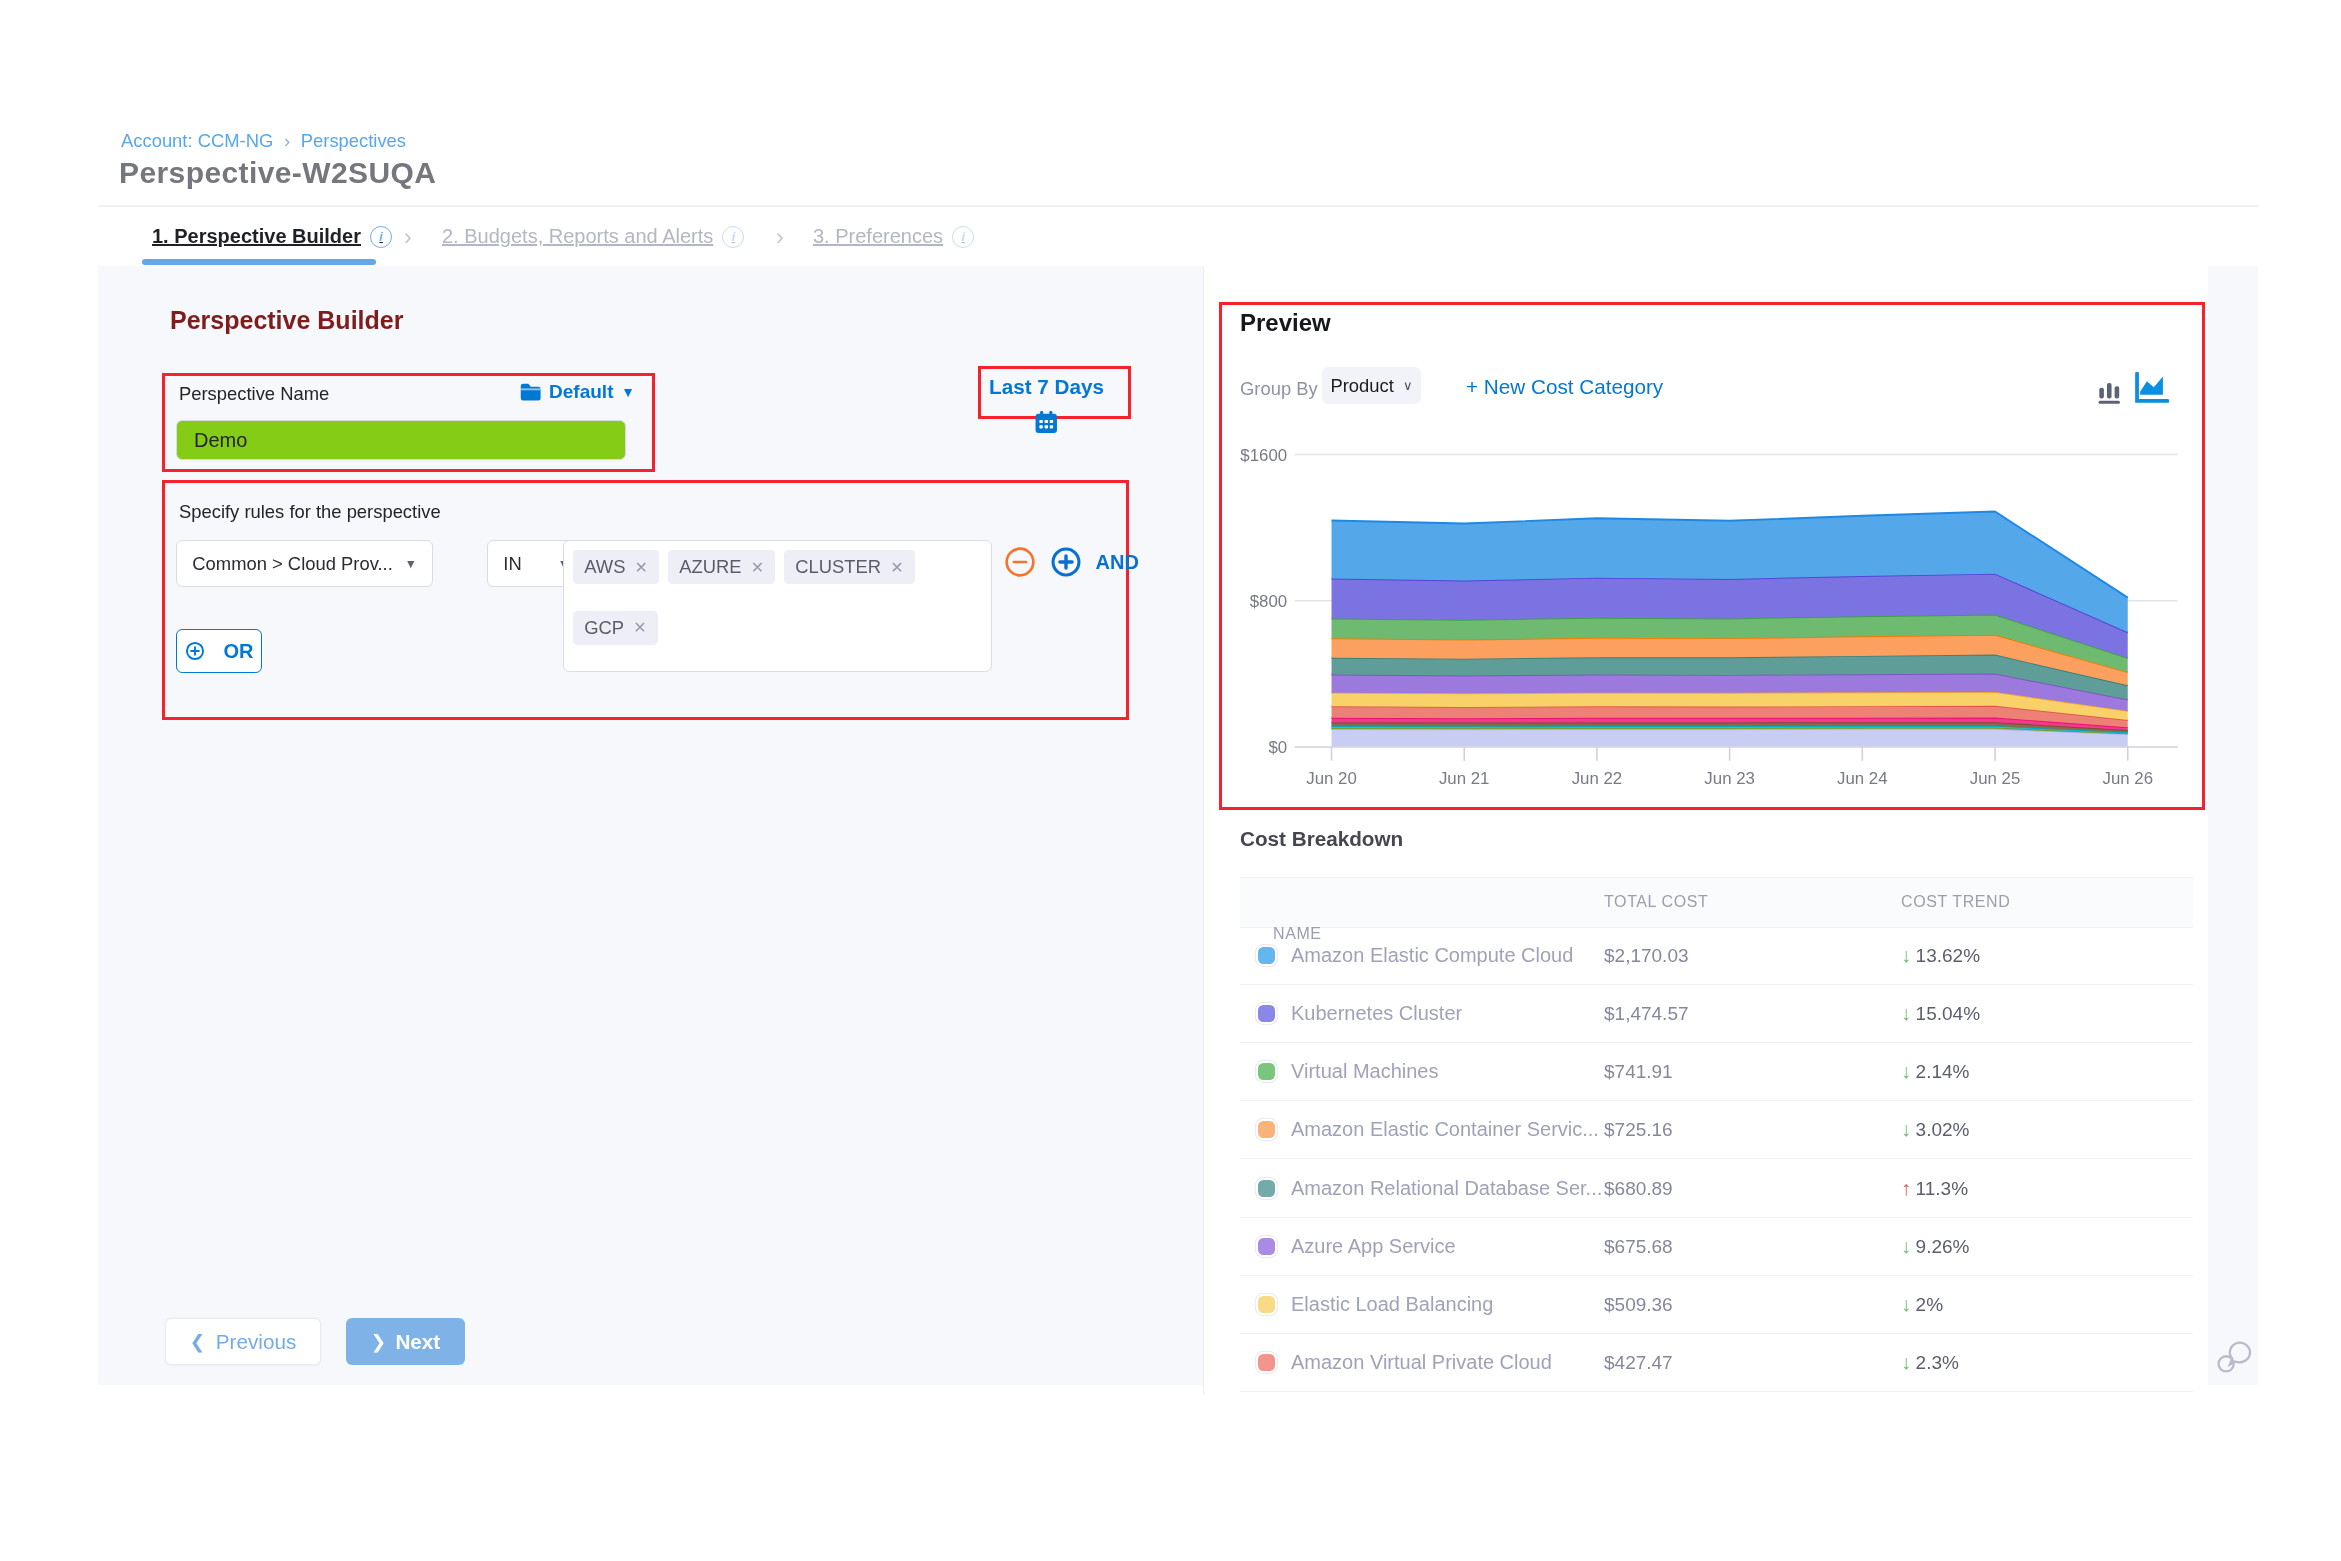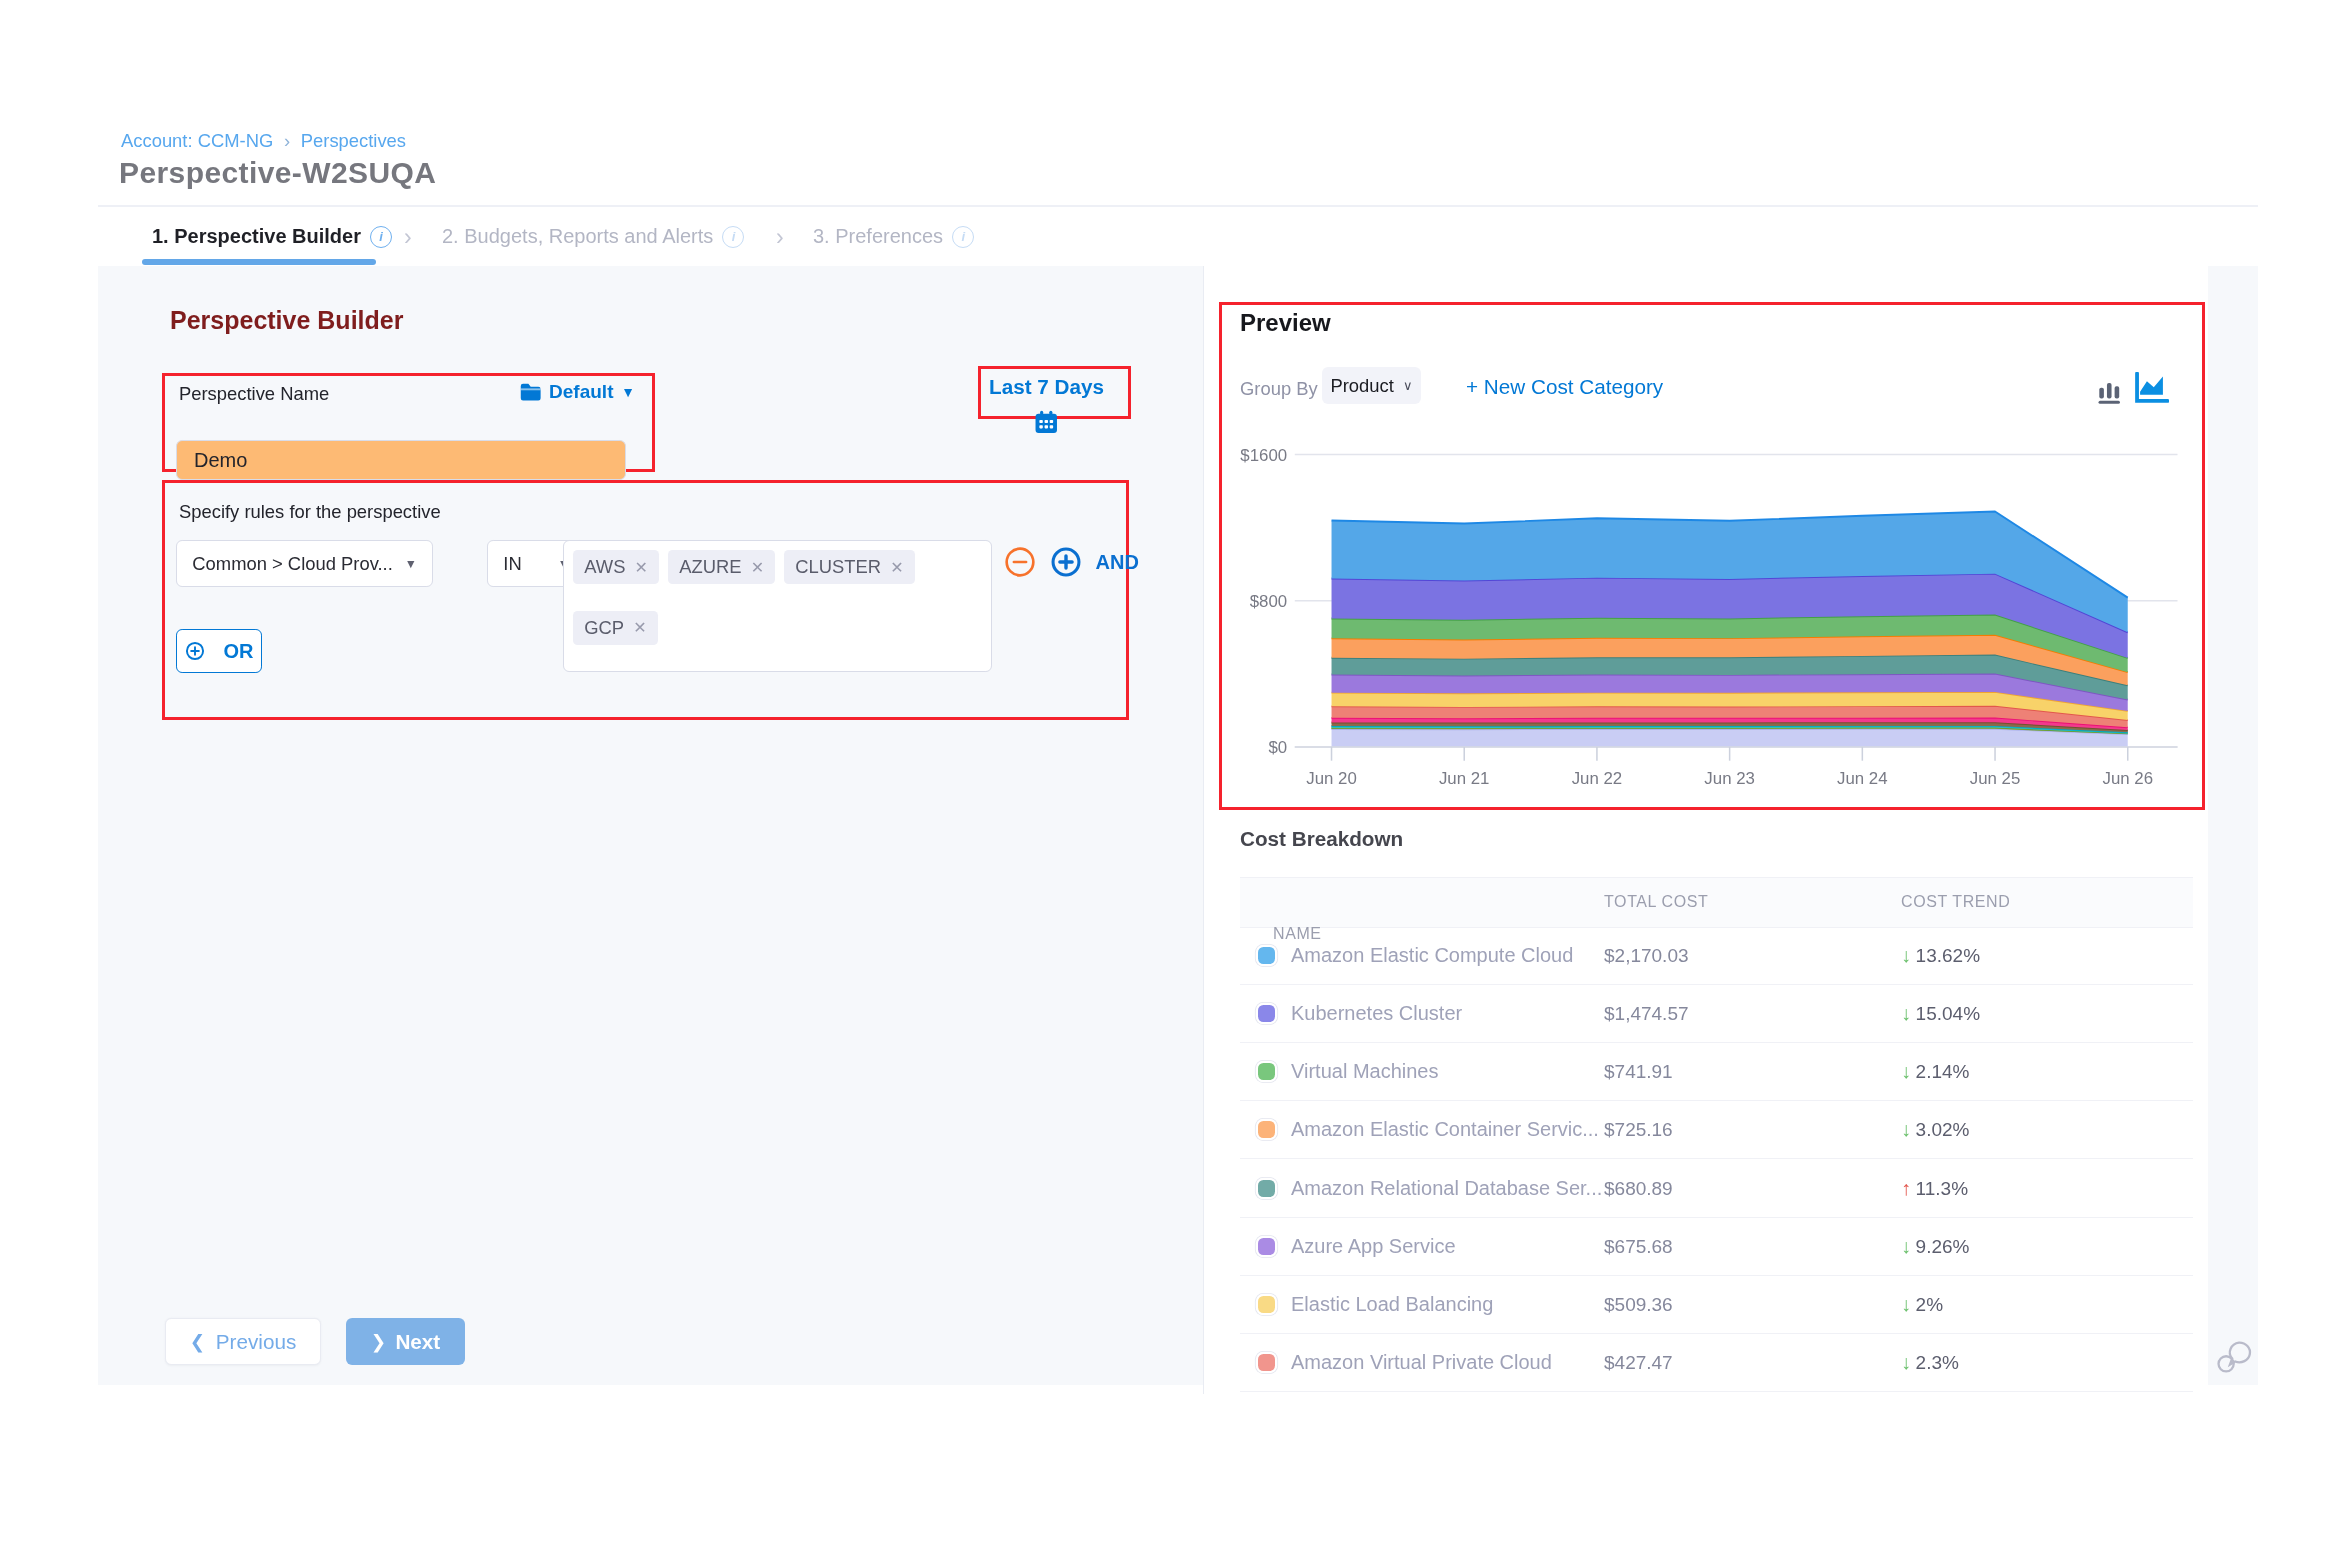--- a/index.html
+++ b/index.html
@@ -5,42 +5,42 @@
   html,body{margin:0;padding:0;background:#ffffff;}
   body{width:2342px;height:1561px;font-family:"Liberation Sans","DejaVu Sans",sans-serif;overflow:hidden;position:relative;}
   .abs{position:absolute;}
   
   .breadcrumb{left:121px;top:130px;font-size:18.4px;color:#57a7ee;}
   .breadcrumb .sep{color:#8fb3d9;margin:0 10.7px;font-size:18.4px;}
   .page-title{left:119px;top:156px;font-size:30px;font-weight:bold;color:#76777e;letter-spacing:0.4px;}
   .header-divider{left:98px;top:205px;width:2160px;height:1.5px;background:#eef0f6;}
   
   .tabbar{left:98px;top:207px;width:2160px;height:60px;background:#ffffff;}
-  .tab{position:absolute;top:18.4px;font-size:20px;display:flex;align-items:center;gap:9.2px;}
+  .tab{position:absolute;top:18.4px;font-size:20px;display:flex;align-items:center;gap:9.2px;text-decoration:underline;}
   .tab.active{font-weight:bold;color:#1f2026;}
   .tab.inactive{color:#b3b6c4;}
   .tab-chevron{position:absolute;top:17px;font-size:23px;color:#c3c6d4;}
   .info-icon{display:inline-flex;width:20px;height:20px;border-radius:50%;align-items:center;justify-content:center;font-size:13px;font-style:italic;font-weight:bold;}
   .info-blue{border:1.5px solid #6fb0ef;color:#6fb0ef;}
   .info-faint{border:1.5px solid #c6dcf5;color:#c6dcf5;}
   .tab-underline{left:142px;top:259px;width:234px;height:6.1px;background:#63a7e8;border-radius:3.8px;}
   
   .content-bg{left:98px;top:266px;width:2160px;height:1119px;background:#f6f8fb;}
   .right-panel{left:1203px;top:266px;width:1004px;height:1128px;background:#ffffff;border-left:0.8px solid #e9ecf3;}
   
   .builder-heading{left:170px;top:306px;font-size:25px;font-weight:bold;color:#7f1d1d;}
   .redbox{border:3.1px solid #f5222d;}
   .rb-name{left:162px;top:373px;width:487px;height:93px;}
   .rb-rules{left:162px;top:480px;width:961px;height:234px;}
   .rb-date{left:978px;top:366px;width:147px;height:47px;}
   .rb-preview{left:1219px;top:302px;width:980px;height:502px;}
   .name-label{left:179px;top:383px;font-size:18.4px;color:#23242c;}
   .folder-group{left:520px;top:381px;display:flex;align-items:center;gap:7.7px;color:#0278d5;font-size:19px;font-weight:bold;}
   .caret{font-size:13.8px;color:#0278d5;}
-  .name-input{left:176px;top:420px;width:450px;height:40px;background:#fdba74;border:1.5px solid #d9dce8;border-radius:6.1px;font-size:20px;color:#23242c;display:flex;align-items:center;padding-left:17px;box-sizing:border-box;margin-top:20px;}
+  .name-input{left:176px;top:420px;width:450px;height:40px;background:#84cc16;border:1.5px solid #d9dce8;border-radius:6.1px;font-size:20px;color:#23242c;display:flex;align-items:center;padding-left:17px;box-sizing:border-box;}
   .rules-label{left:179px;top:501px;font-size:18.4px;color:#23242c;}
   .select{background:#fff;border:1.5px solid #d9dce8;border-radius:6.1px;height:47px;display:flex;align-items:center;justify-content:space-between;padding:0 15.3px;box-sizing:border-box;font-size:18.4px;color:#2a2b33;}
   .sel-field{left:176px;top:540px;width:257px;}
   .sel-op{left:448px;top:540px;width:99px;margin-left:39px;}
   .sel-caret{font-size:12.2px;color:#5f6170;margin-left:10.7px;}
   .chips-box{left:563px;top:540px;width:429px;height:132px;background:#fff;border:1.5px solid #d9dce8;border-radius:6.1px;box-sizing:border-box;padding:9.2px;display:flex;align-items:flex-start;gap:9.2px;flex-wrap:wrap;}
   .chip{background:#edeef6;border-radius:4.6px;height:34px;display:inline-flex;align-items:center;padding:0 11px;font-size:18.4px;color:#5a5c6b;gap:9.2px;}
   .chip .x{color:#989aac;font-size:16px;}
   .rule-actions{left:1004px;top:546px;display:flex;align-items:center;gap:13.8px;}
   .and-label{font-size:20px;font-weight:bold;color:#0a6fd0;}

